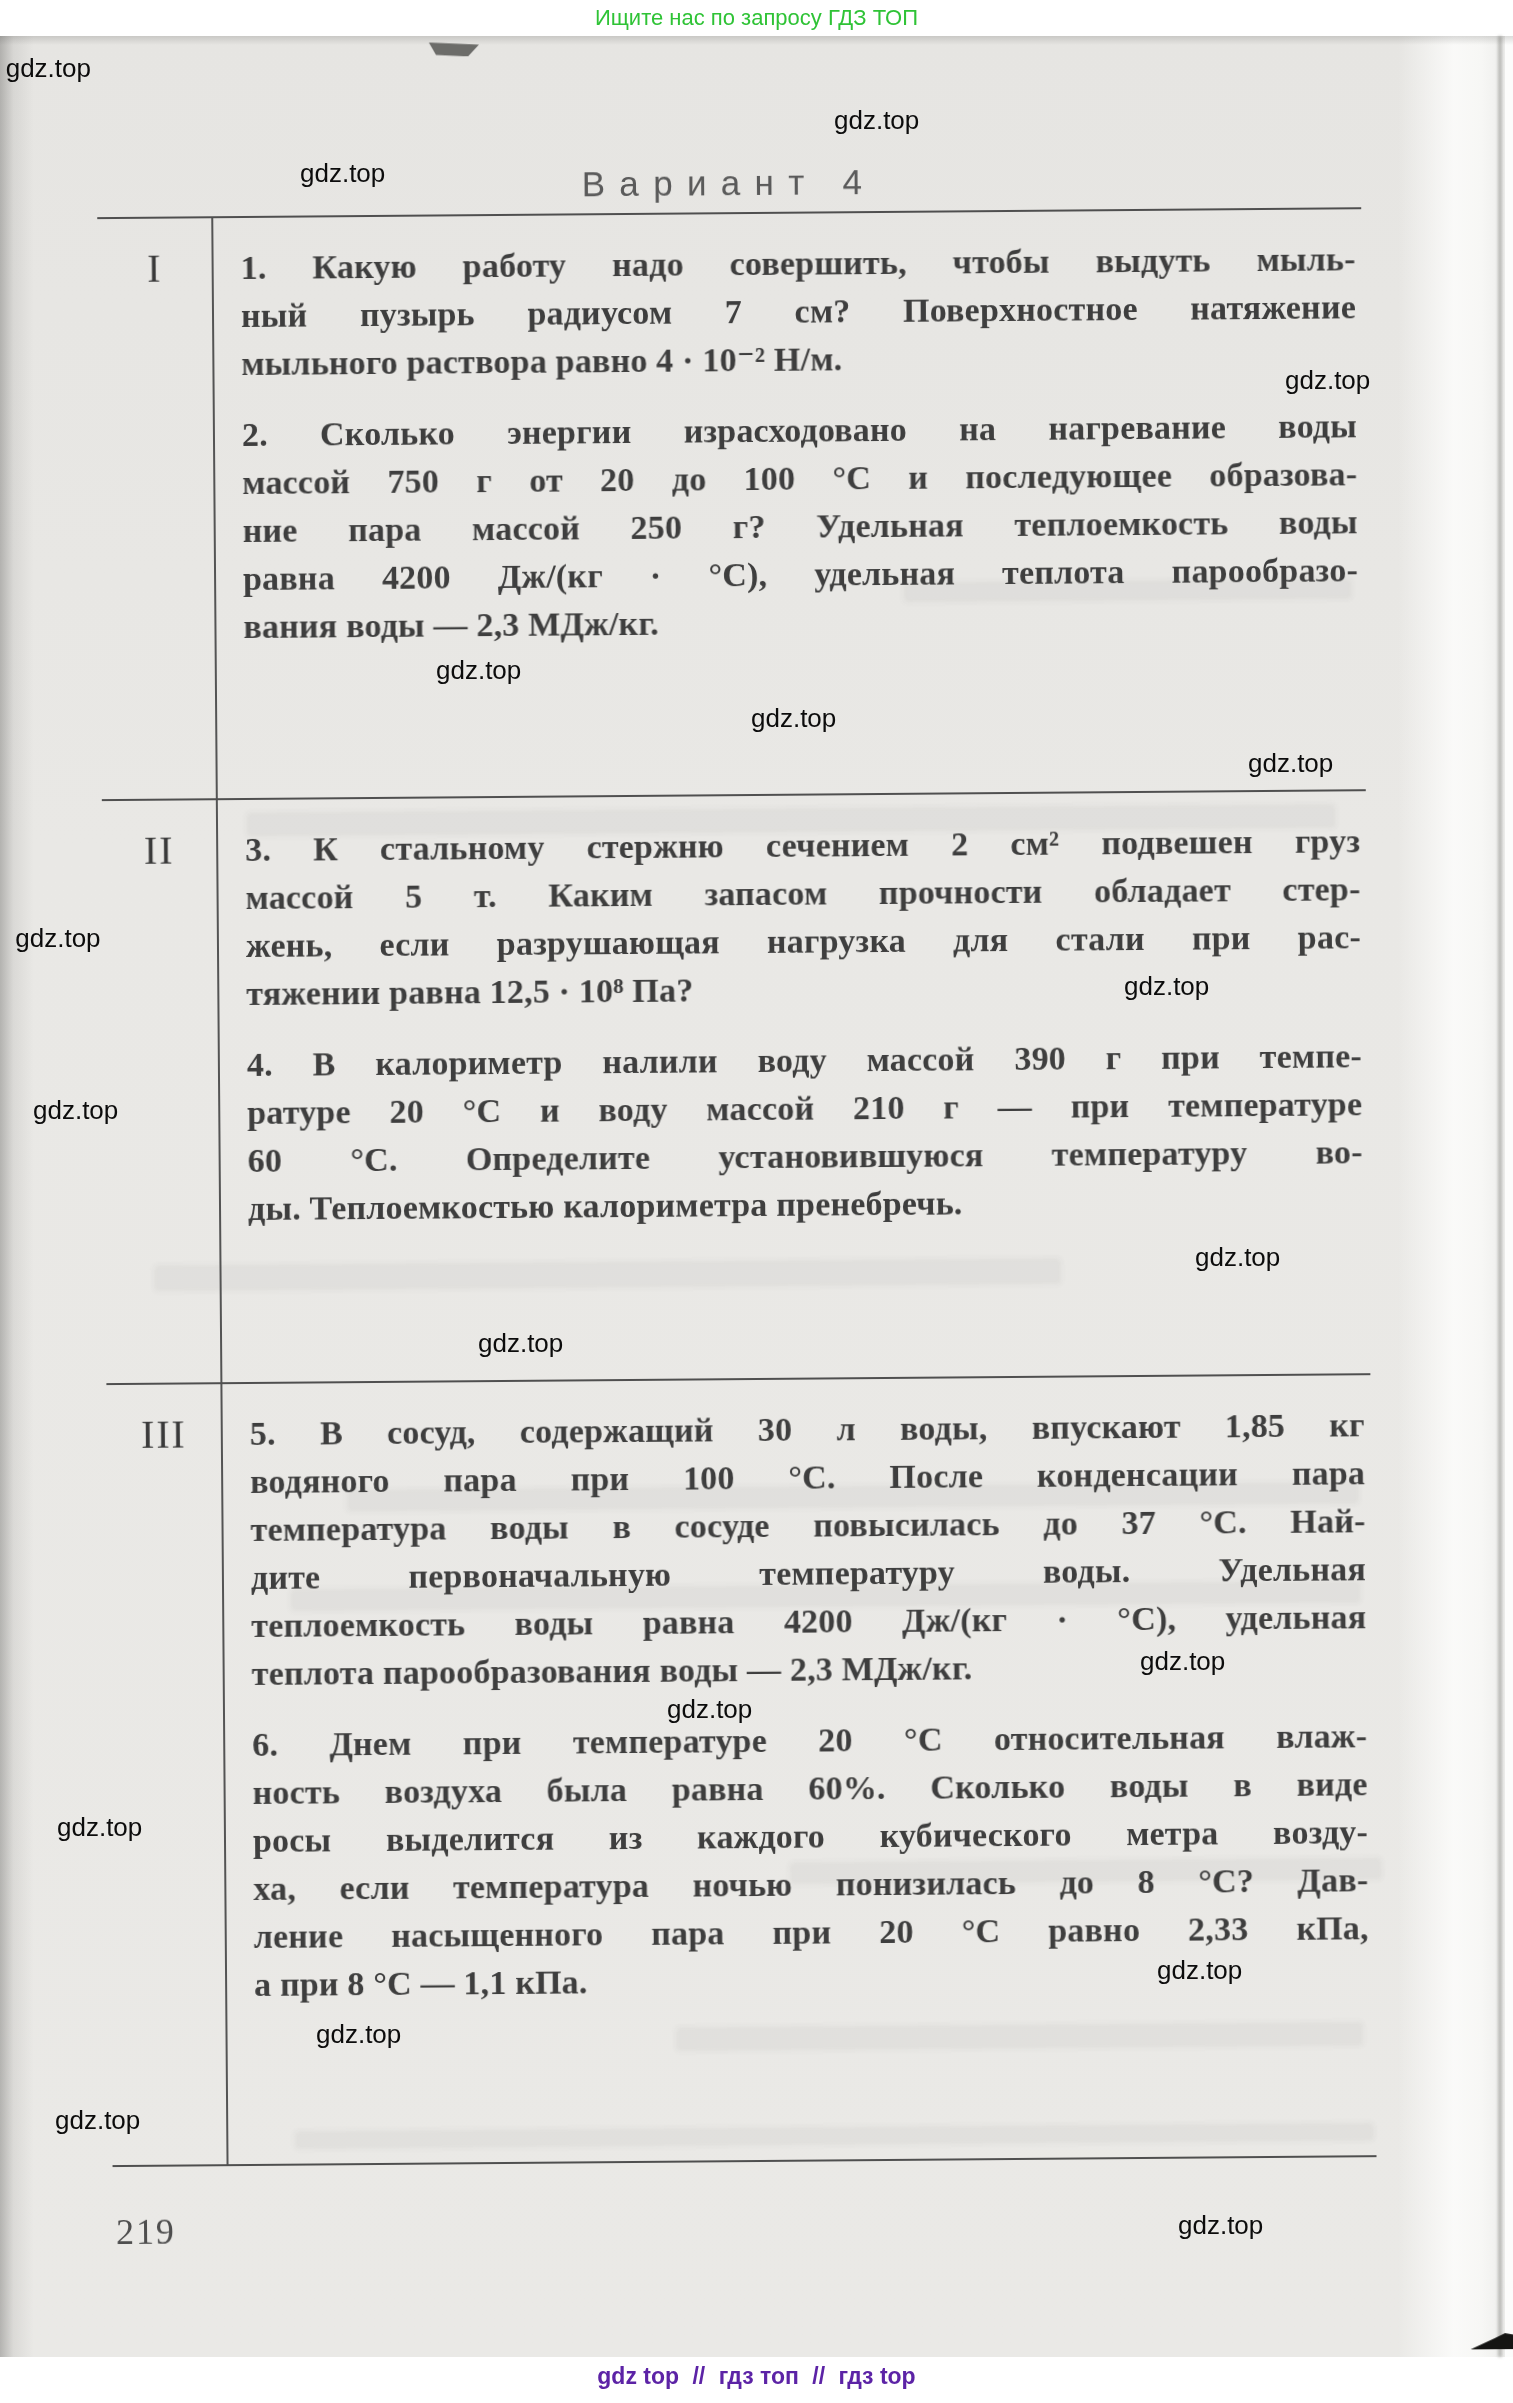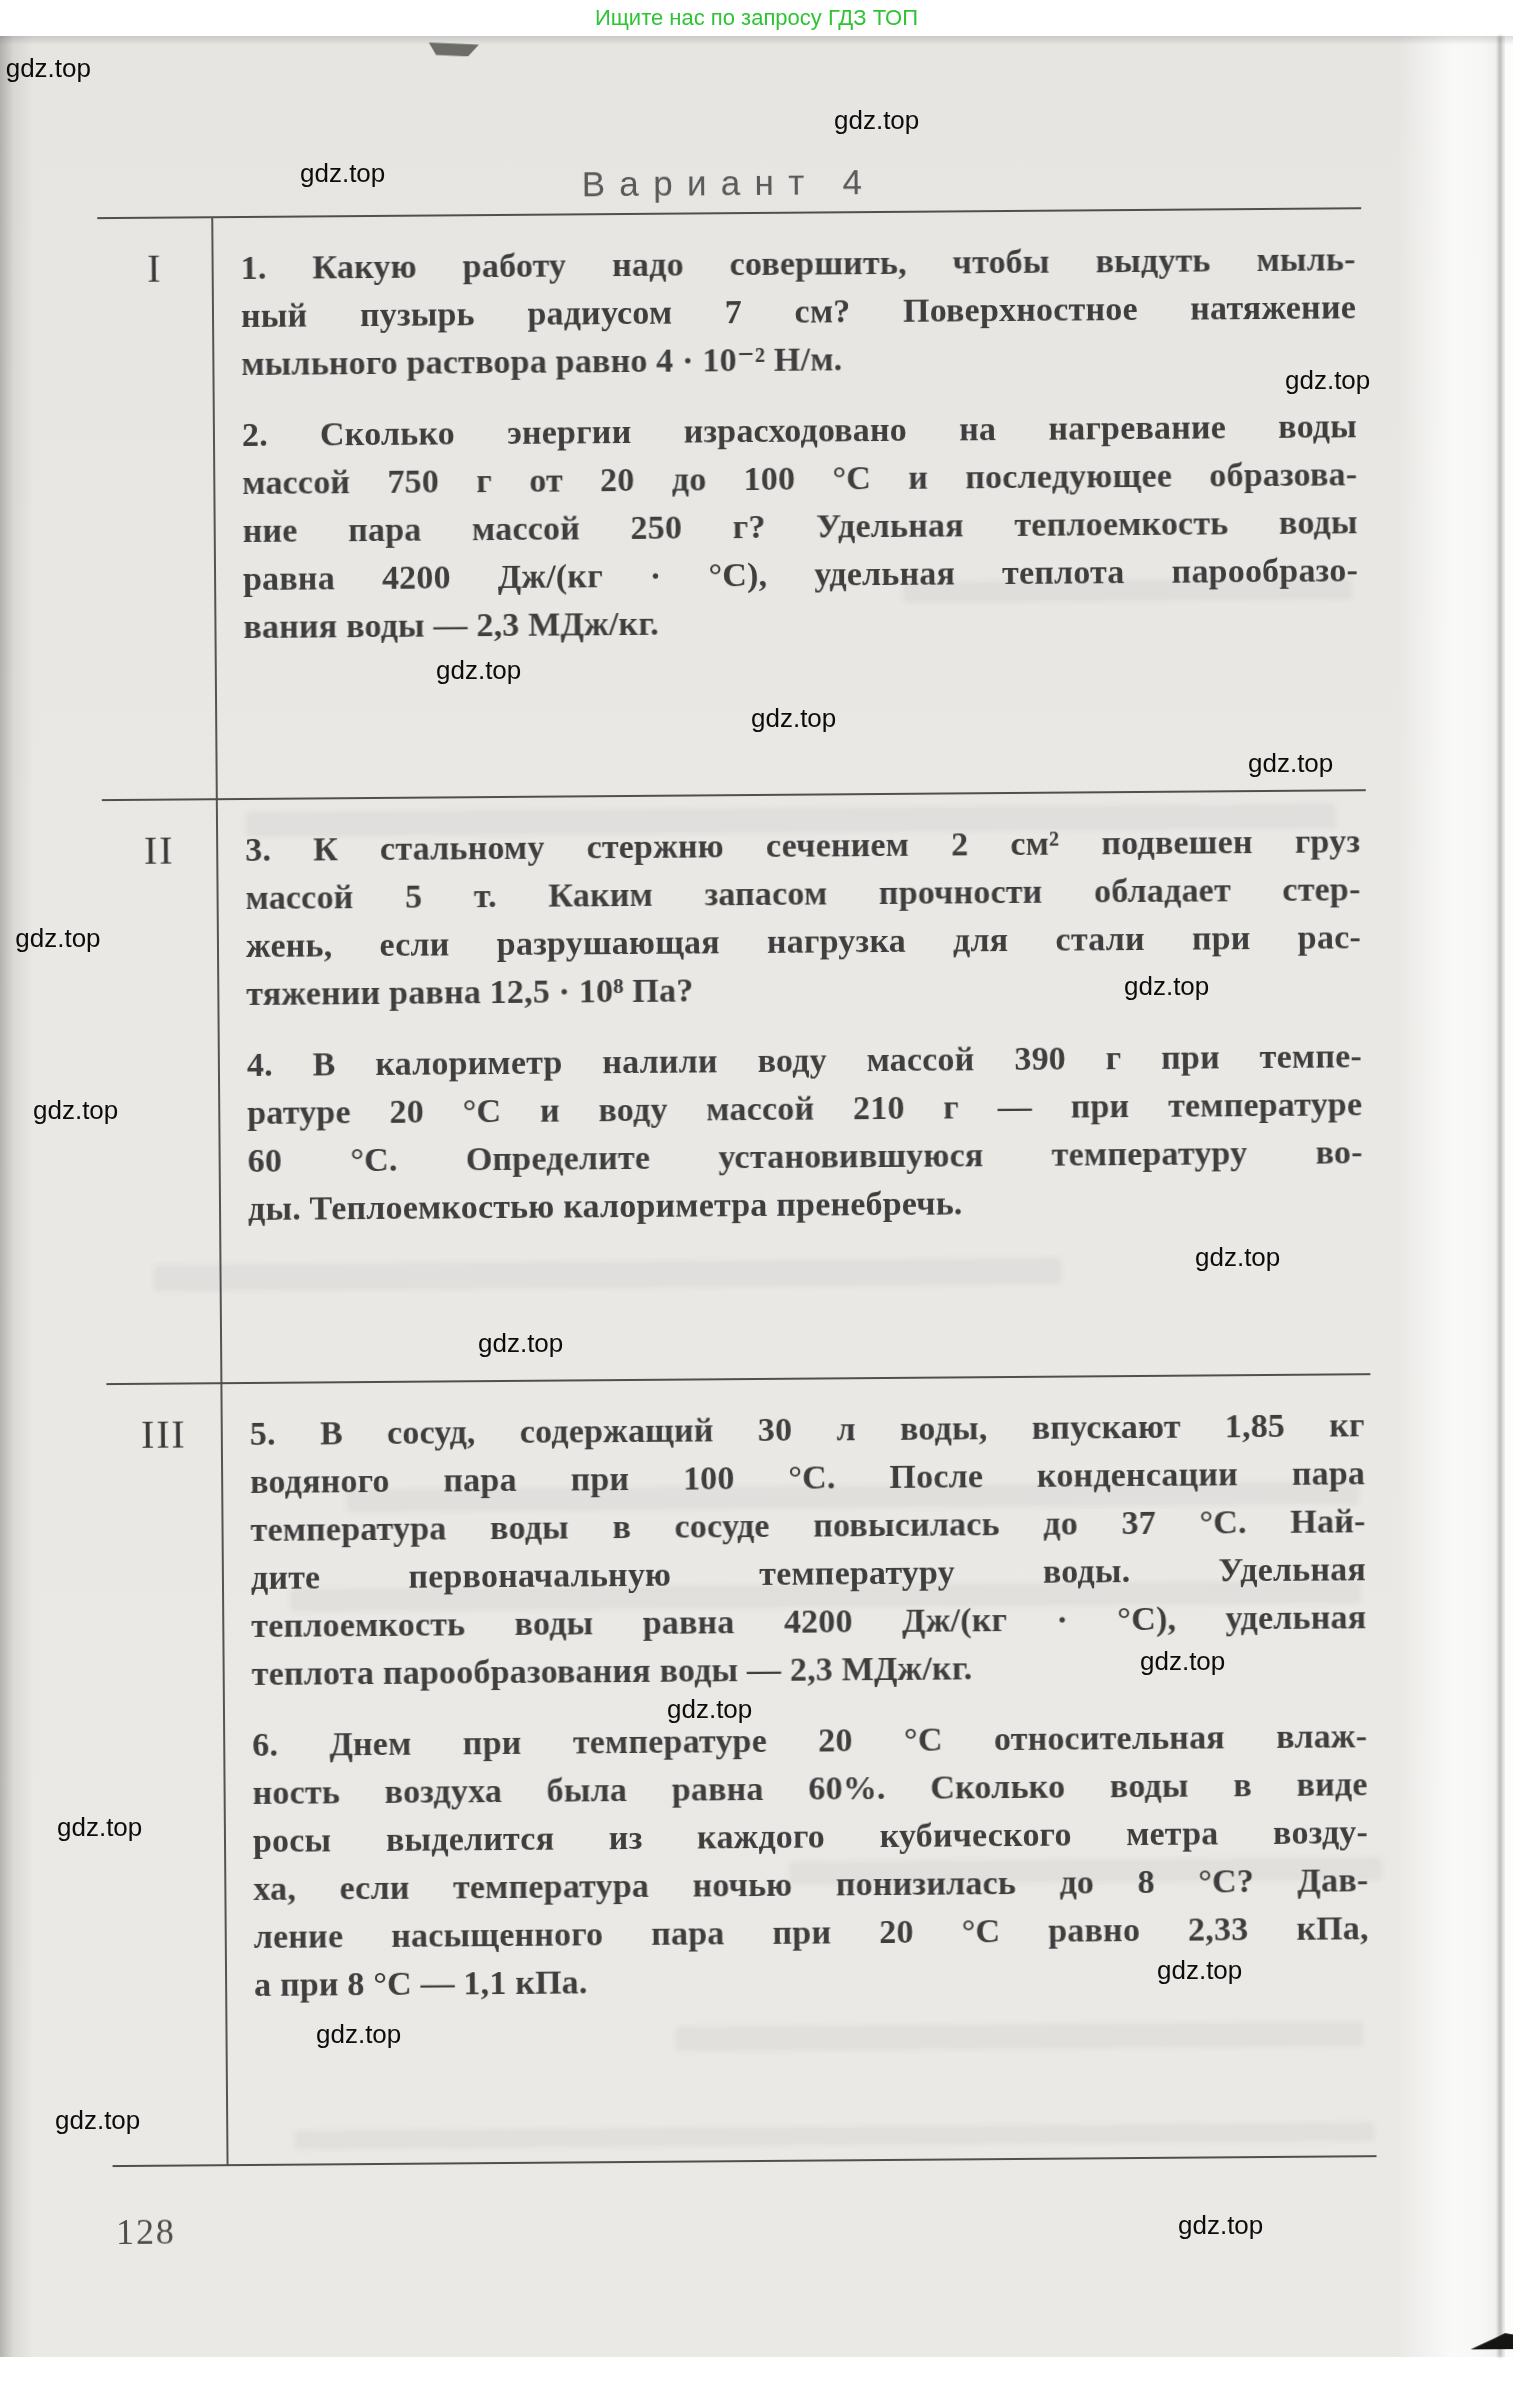--- a/index.html
+++ b/index.html
@@ -138,21 +138,21 @@
               <div class="ln">росы выделится из каждого кубического метра возду-</div>
               <div class="ln">ха, если температура ночью понизилась до 8 °С? Дав-</div>
               <div class="ln">ление насыщенного пара при 20 °С равно 2,33 кПа,</div>
               <div class="ln last">а при 8 °С — 1,1 кПа.</div>
             </div>
           </div>
         </div>
 
       </div>
 
-      <div class="pagenum">128</div>
+      <div class="pagenum">219</div>
       <div class="wedge"></div>
     </div>
 
     <span class="wm" style="left:5.7px;top:17px;">gdz.top</span>
     <span class="wm" style="left:834px;top:69px;">gdz.top</span>
     <span class="wm" style="left:300px;top:122px;">gdz.top</span>
     <span class="wm" style="left:1285px;top:329px;">gdz.top</span>
     <span class="wm" style="left:436px;top:619px;">gdz.top</span>
     <span class="wm" style="left:751px;top:667px;">gdz.top</span>
     <span class="wm" style="left:1248px;top:712px;">gdz.top</span>
@@ -163,15 +163,18 @@
     <span class="wm" style="left:478px;top:1292px;">gdz.top</span>
     <span class="wm" style="left:1140px;top:1610px;">gdz.top</span>
     <span class="wm" style="left:667px;top:1658px;">gdz.top</span>
     <span class="wm" style="left:57px;top:1776px;">gdz.top</span>
     <span class="wm" style="left:1157px;top:1919px;">gdz.top</span>
     <span class="wm" style="left:316px;top:1983px;">gdz.top</span>
     <span class="wm" style="left:55px;top:2069px;">gdz.top</span>
     <span class="wm" style="left:1178px;top:2174px;">gdz.top</span>
   </div>
 
+  <div class="footer">
+    <span>gdz top</span><span class="sep">//</span><span>гдз топ</span><span class="sep">//</span><span>гдз top</span>
+  </div>
 
 </div>
 
 
 </body></html>

